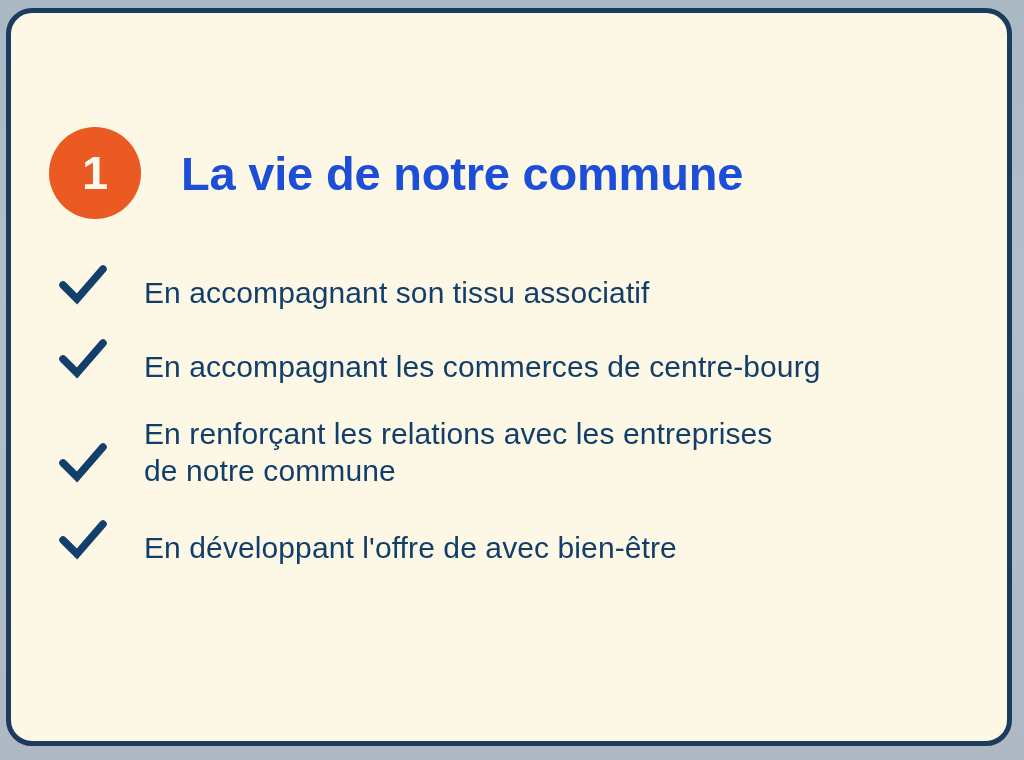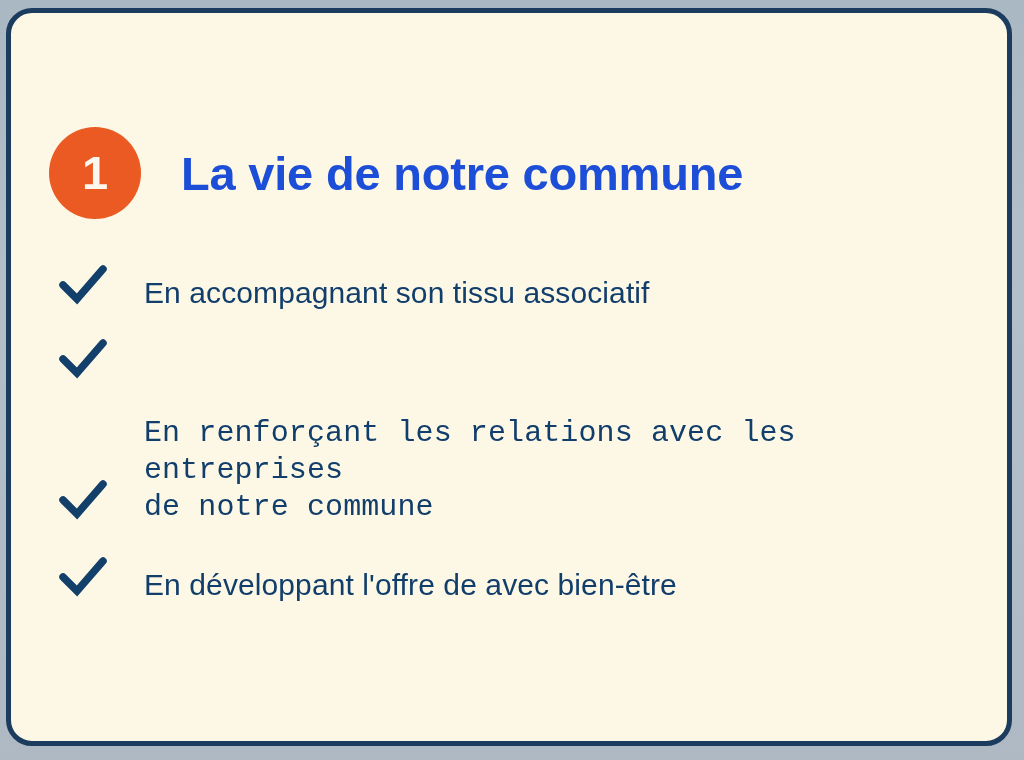--- a/index.html
+++ b/index.html
@@ -98,21 +98,20 @@
 
   .bullet-row {
     position: relative;
     display: flex;
     align-items: flex-end;
     margin-bottom: 24px;
   }
 
   .bullet-row.tall {
     margin-bottom: 27px;
-    font-family: Liberation Mono, monospace;
   }
 
   .check-icon {
     flex: 0 0 auto;
     width: 52px;
     height: 52px;
     margin-top: -2px;
   }
 
   .check-icon svg {
@@ -157,20 +156,21 @@
           <span class="bullet-text">En accompagnant son tissu associatif</span>
         </div>
 
 
         <div class="bullet-row">
           <span class="check-icon">
             <svg viewBox="0 0 52 52" xmlns="http://www.w3.org/2000/svg">
               <path d="M6 26 L20 40 L46 10" fill="none" stroke="#133f6b" stroke-width="7.5" stroke-linecap="round" stroke-linejoin="miter"></path>
             </svg>
           </span>
+          <span class="bullet-text">En accompagnant les commerces de centre-bourg</span>
         </div>
 
         <div class="bullet-row tall">
           <span class="check-icon">
             <svg viewBox="0 0 52 52" xmlns="http://www.w3.org/2000/svg">
               <path d="M6 26 L20 40 L46 10" fill="none" stroke="#133f6b" stroke-width="7.5" stroke-linecap="round" stroke-linejoin="miter"></path>
             </svg>
           </span>
           <span class="bullet-text">En renforçant les relations avec les entreprises
 de notre commune</span>

